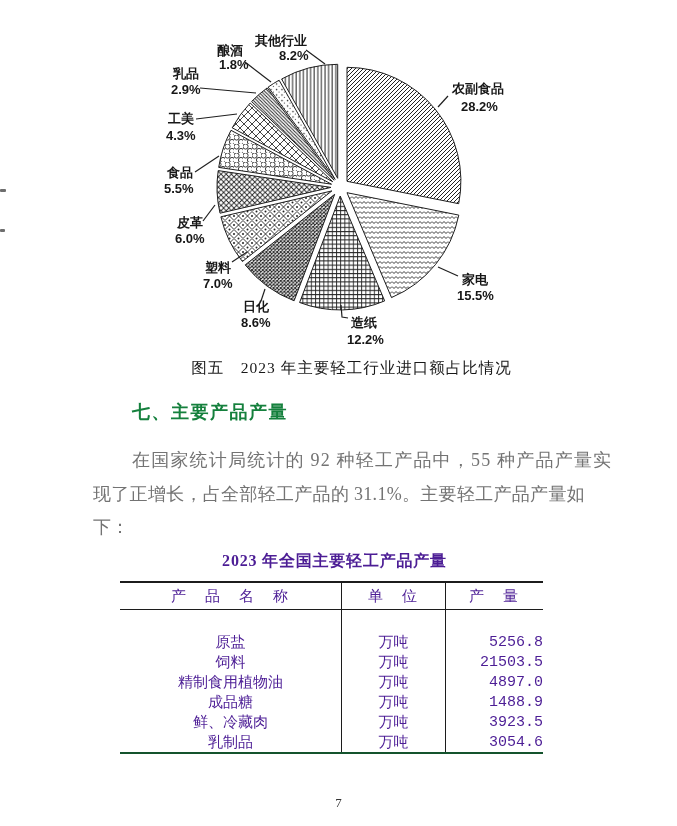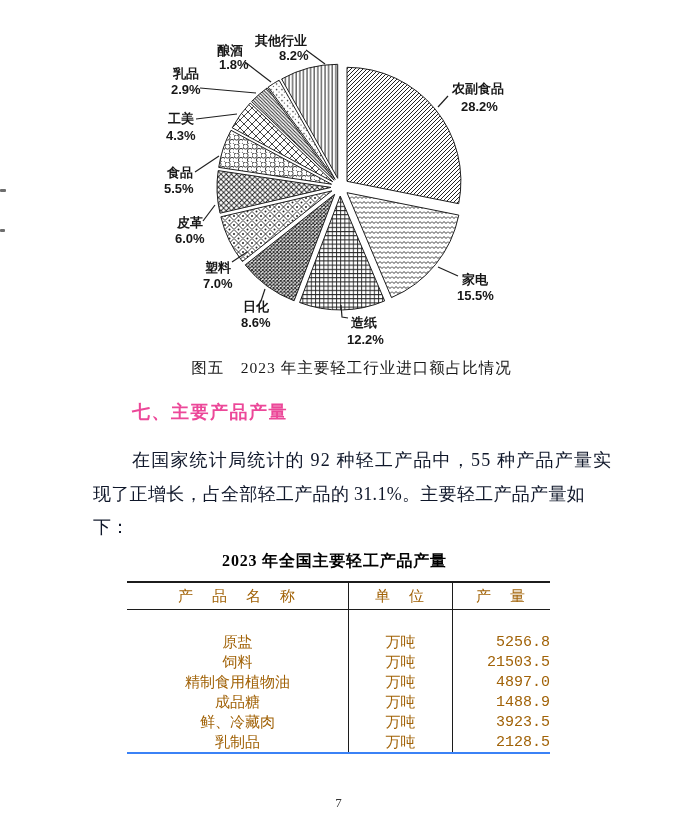--- a/index.html
+++ b/index.html
@@ -11,31 +11,31 @@
 
   svg.pie{position:absolute;left:0;top:0;}
   .pie-label{font-family:"Liberation Sans","DejaVu Sans",sans-serif;font-weight:bold;
              font-size:13px;fill:#171717;}
   .leader{fill:none;stroke:#1f1f1f;stroke-width:1.2;}
   .slice{stroke:#1f1f1f;stroke-width:1;}
 
   .caption{position:absolute;left:13px;top:358px;width:677px;text-align:center;
            font-size:15.5px;letter-spacing:1px;color:#181818;}
   .heading{position:absolute;left:132px;top:400px;font-size:18px;font-weight:bold;
-           font-family:"Liberation Sans","DejaVu Sans",sans-serif;letter-spacing:1.5px;color:#ec4899;}
-  .pline{position:absolute;font-size:18px;white-space:nowrap;color:#0f172a;}
+           font-family:"Liberation Sans","DejaVu Sans",sans-serif;letter-spacing:1.5px;color:#15803d;}
+  .pline{position:absolute;font-size:18px;white-space:nowrap;color:#737373;}
   .pl1{left:132px;top:448px;letter-spacing:1.2px;}
   .pl2{left:93px;top:482px;letter-spacing:0.3px;}
   .pl3{left:93px;top:515px;}
 
   .tbl-title{position:absolute;left:124px;top:551px;width:421px;text-align:center;
-             font-size:16px;font-weight:bold;letter-spacing:0.8px;color:#000000;}
-  table.tbl{position:absolute;left:127px;top:581px;width:421px;border-collapse:collapse;
-            table-layout:fixed;border-top:2px solid #1c1c1c;border-bottom:2px solid #3b82f6;
-            font-size:15px;color:#a16207;}
+             font-size:16px;font-weight:bold;letter-spacing:0.8px;color:#4c1d95;}
+  table.tbl{position:absolute;left:120px;top:581px;width:421px;border-collapse:collapse;
+            table-layout:fixed;border-top:2px solid #1c1c1c;border-bottom:2px solid #14532d;
+            font-size:15px;color:#4c1d95;}
   table.tbl th,table.tbl td{padding:0;margin:0;font-weight:normal;}
   .w1{width:221px;} .w2{width:103px;} .w3{width:97px;}
   .vline{border-right:1.2px solid #1c1c1c;}
   thead th{height:26px;border-bottom:1.4px solid #1c1c1c;text-align:center;
            font-size:15px;letter-spacing:2px;}
   tr.spacer td{height:22px;}
   tr.data-row td{height:20px;}
   td.name{text-align:center;padding-left:8px;}
   td.unit{text-align:center;}
   td.qty{text-align:right;padding-right:15px;font-family:Liberation Mono, monospace;}
@@ -193,20 +193,20 @@
           <td class="w3 qty">1488.9</td>
         </tr>
         <tr class="data-row">
           <td class="w1 vline name">鲜、冷藏肉</td>
           <td class="w2 vline unit">万吨</td>
           <td class="w3 qty">3923.5</td>
         </tr>
         <tr class="data-row">
           <td class="w1 vline name">乳制品</td>
           <td class="w2 vline unit">万吨</td>
-          <td class="w3 qty">2128.5</td>
+          <td class="w3 qty">3054.6</td>
         </tr>
       </tbody>
   </table>
 
   <div class="pageno">7</div>
 
 </div>
 
 </body></html>

